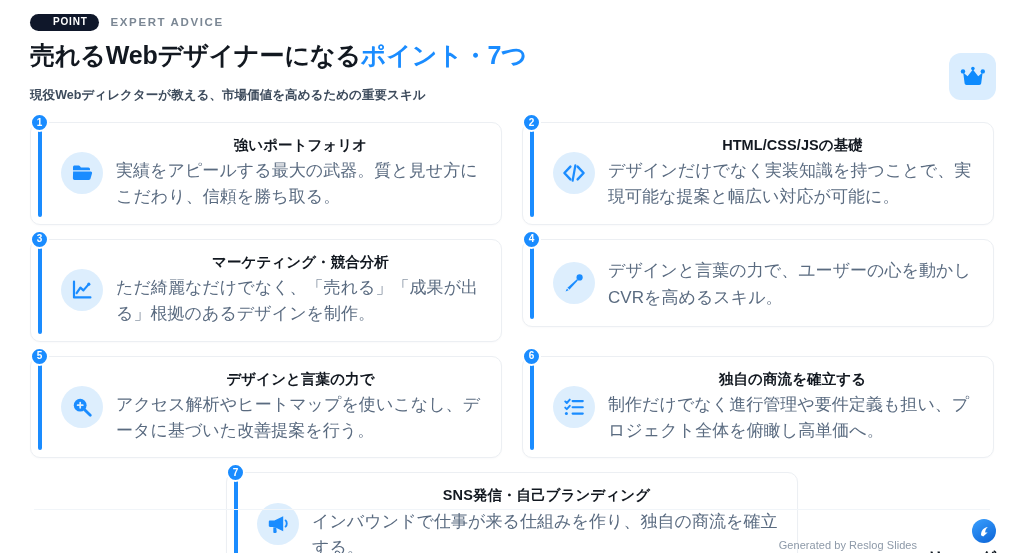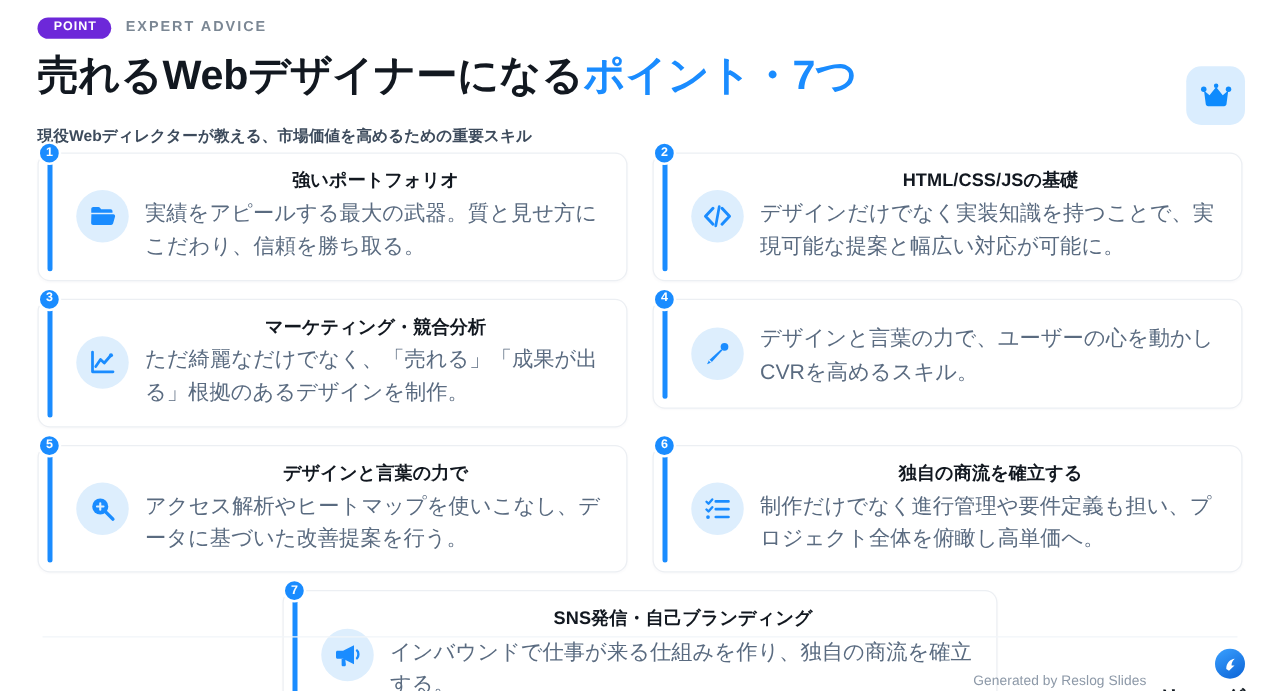--- a/index.html
+++ b/index.html
@@ -33,38 +33,38 @@
   .eyebrow-row {
     display: flex;
     align-items: center;
     gap: 12px;
     height: 20px;
   }
   .point-pill {
     display: inline-flex;
     align-items: center;
     justify-content: center;
-    background: #6d28d9;
+    background: #0f172a;
     color: #ffffff;
     font-size: 10px;
     font-weight: bold;
     letter-spacing: 0.08em;
-    padding: 3px 11px 4px 13px;
+    padding: 3px 11px 4px 23px;
     border-radius: 999px;
     line-height: 1;
   }
   .eyebrow-text {
     font-size: 11.5px;
     font-weight: bold;
     letter-spacing: 0.14em;
     color: #7b8794;
   }
   .headline {
     margin-top: 9px;
-    font-size: 33px;
+    font-size: 25px;
     font-weight: bold;
     letter-spacing: -0.005em;
     line-height: 1.15;
     color: #121820;
     white-space: nowrap;
   }
   .headline .hl {
     color: #1a8cff;
   }
   .subhead {

